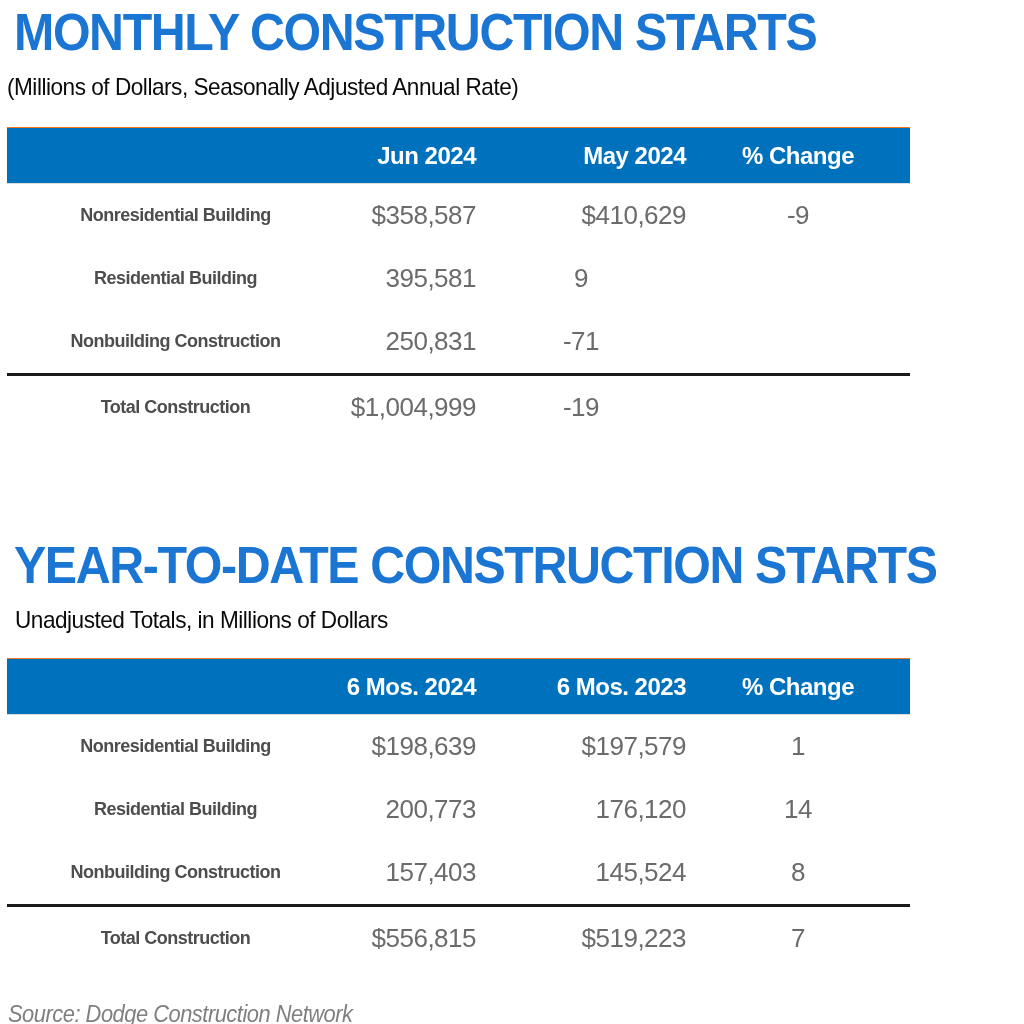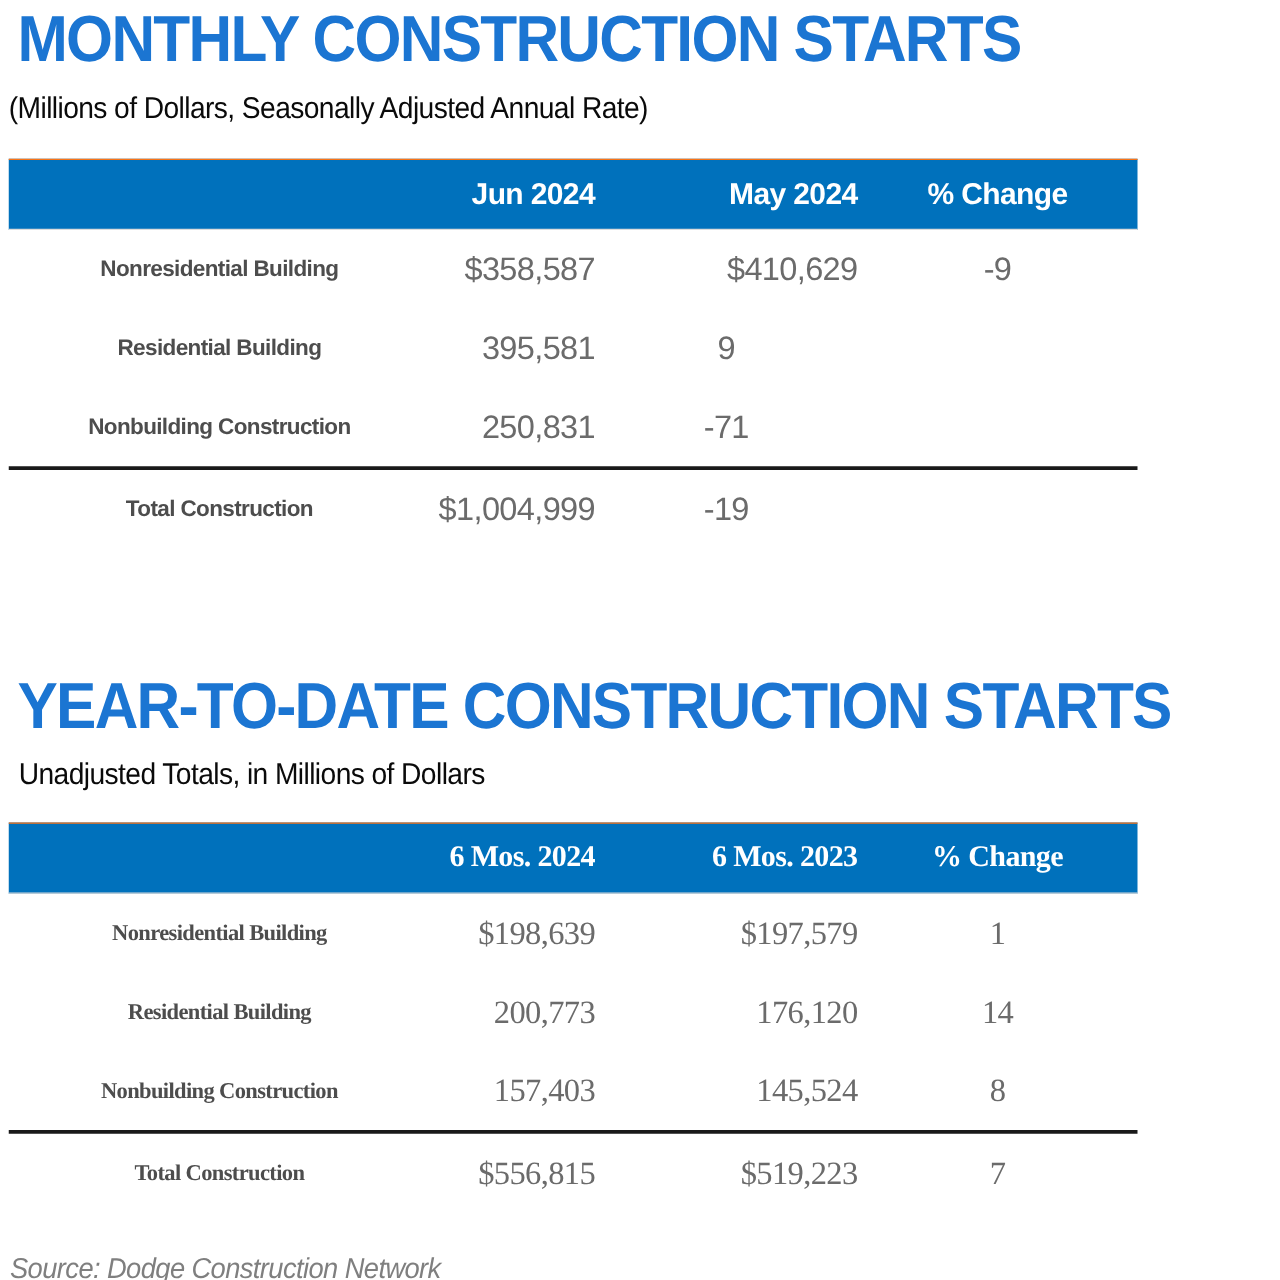--- a/index.html
+++ b/index.html
@@ -45,21 +45,21 @@
   }
   .cell.label{padding-left:2px;text-align:center;font-weight:bold;
     color:var(--label-gray);font-size:18px;}
   .cell.num{text-align:right;color:var(--value-gray);}
   .cell.chg{text-align:center;color:var(--value-gray);}
   .thead .cell.num{color:#ffffff;}
   .thead .cell.chg{color:#ffffff;}
   .rule{border-top:3px solid var(--rule-black);width:903px;}
 
   .gap-title{margin-top:100px;}
-  .table-gap{margin-top:24px;font-family:Liberation Serif, serif;}
+  .table-gap{margin-top:24px;}
 
   .source{
     margin:31px 0 0 8px;
     font-size:23px;font-style:italic;color:var(--source-gray);
     letter-spacing:-0.5px;
     transform:scaleX(0.95);transform-origin:left center;
   }
 </style>
 </head>
 <body>

